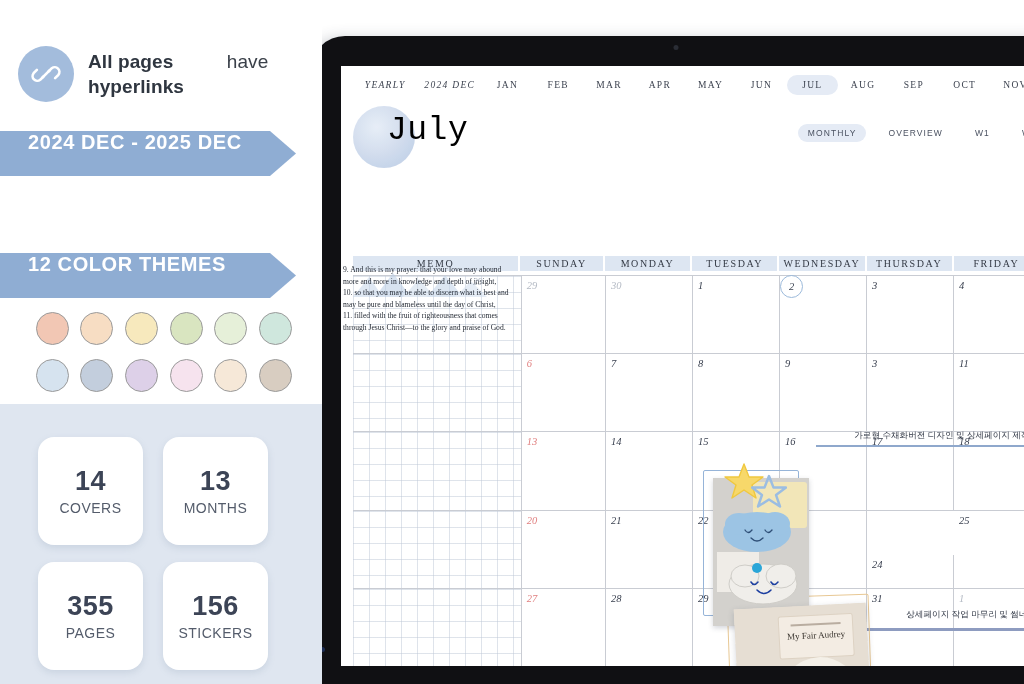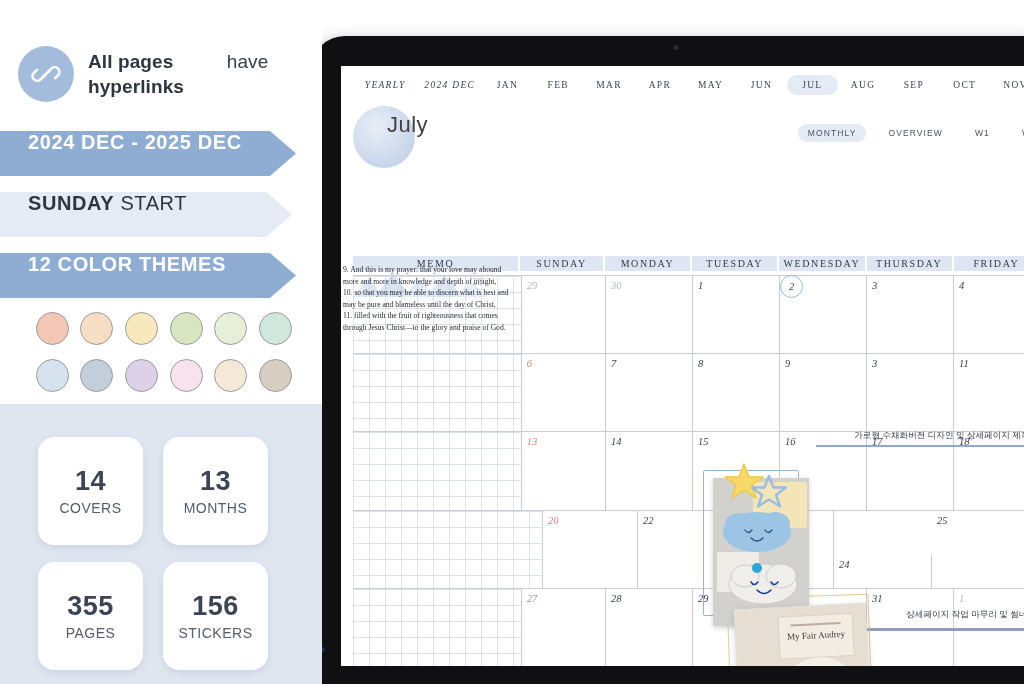--- a/index.html
+++ b/index.html
@@ -154,22 +154,22 @@
   }
   .water-circle {
     position: absolute; left: 12px; top: 2px;
     width: 62px; height: 62px; border-radius: 50%;
     background: radial-gradient(circle at 38% 34%, #e6edf7 0%, #d2ddee 45%, #c3d2e8 75%, #cbd8ea 100%);
     opacity: .95;
     filter: blur(.4px);
   }
   .month-title {
     position: absolute; left: 46px; top: 8px;
-    font-family: Liberation Sans, sans-serif;
-    font-size: 22px; color: #404040; letter-spacing: .5px;
+    font-family: Liberation Mono, monospace;
+    font-size: 33px; color: #000000; letter-spacing: .5px;
   }
   .view-tabs {
     position: absolute; right: 0px; top: 20px;
     display: flex; align-items: center; gap: 12px;
   }
   .view-tab {
     font-family: "Liberation Sans", sans-serif;
     font-size: 8.5px; letter-spacing: 1.1px; color: #4a5160;
     padding: 4px 10px; border-radius: 10px; white-space: nowrap;
   }
@@ -294,25 +294,20 @@
         <span class="b">hyperlinks</span>
       </div>
     </div>
 
     <div class="banner banner-dark" id="banner1">
       <div class="banner-label">
         <span class="bold">2024 DEC - 2025 DEC</span>
       </div>
     </div>
 
-    <div class="banner banner-light" id="banner2">
-      <div class="banner-label">
-        <span class="bold">SUNDAY</span><span class="reg"> START</span>
-      </div>
-    </div>
 
     <div class="banner banner-dark" id="banner3">
       <div class="banner-label">
         <span class="bold">12 COLOR THEMES</span>
       </div>
     </div>
 
     <div class="swatch-wrap" id="swatches">
         <div class="swatch" style="background: rgb(242, 199, 180);"></div>
         <div class="swatch" style="background: rgb(247, 221, 195);"></div>
@@ -463,20 +458,23 @@
             </div>
           </div>
           <div class="cal-row">
             <div class="memo-cell" style="width: 190px;">
               <div class="memo-grid"></div>
             </div>
             <div class="cal-cell" style="width: 95px;">
               <div class="daynum sun">20</div>
             </div>
             <div class="cal-cell" style="width: 98px;">
+              <div class="daynum">21</div>
+            </div>
+            <div class="cal-cell" style="width: 98px;">
               <div class="daynum">22</div>
             </div>
             <div class="cal-cell" style="width: 98px;">
               <div class="daynum">23</div>
             </div>
             <div class="cal-cell" style="width: 98px; margin-top: 44px;">
               <div class="daynum">24</div>
             </div>
             <div class="cal-cell" style="width: 98px;">
               <div class="daynum">25</div>

